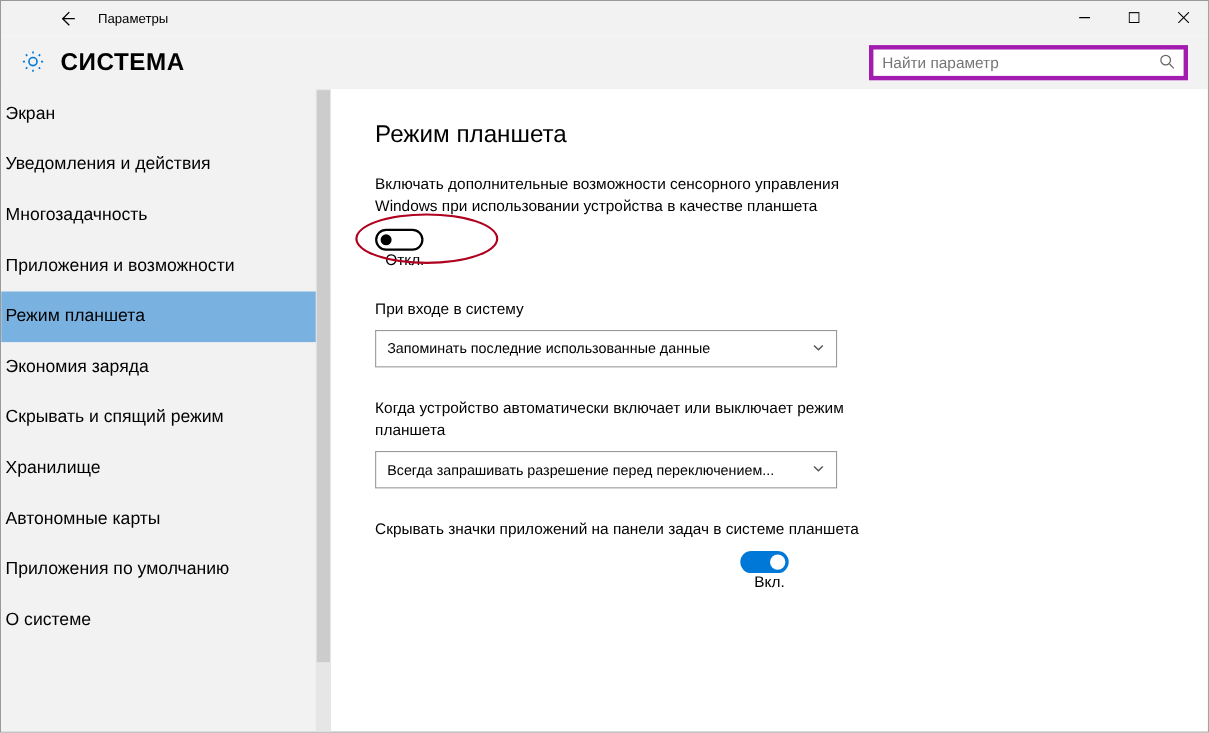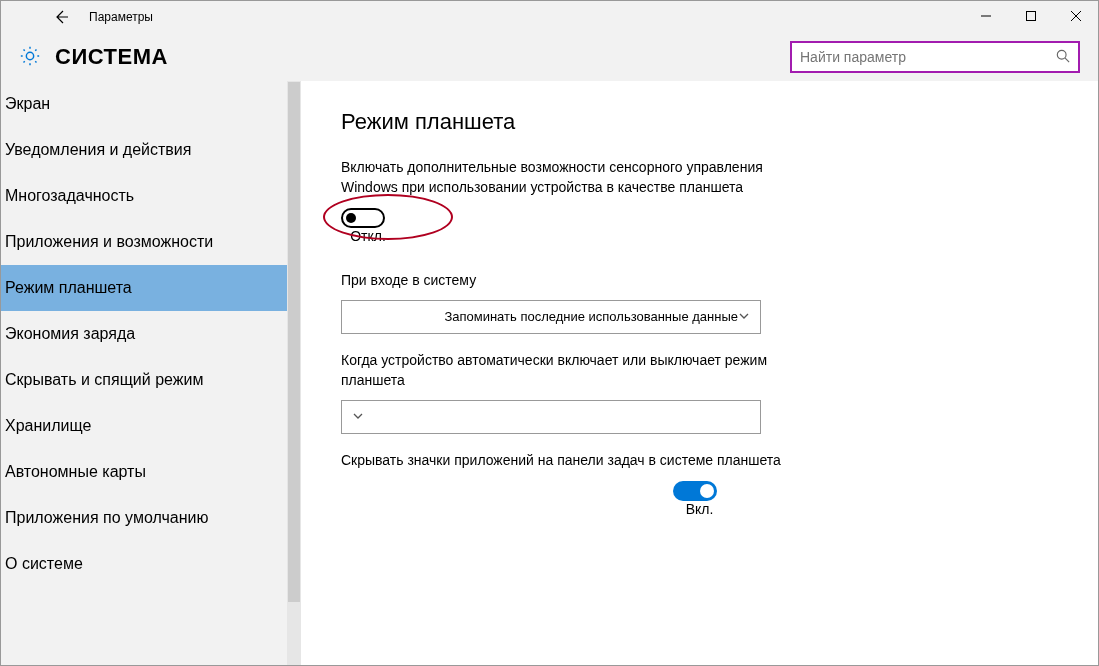--- a/index.html
+++ b/index.html
@@ -63,21 +63,21 @@
     font-size: 22px;
     font-weight: 600;
     letter-spacing: 0.5px;
   }
   .search-box {
     position: absolute;
     right: 18px;
     top: 8px;
     width: 290px;
     height: 32px;
-    border: 2px solid #a21caf;
+    border: 4px solid #a21caf;
     background: #fff;
     display: flex;
     align-items: center;
     padding: 0 8px;
   }
   .search-box input {
     flex: 1;
     border: none;
     outline: none;
     font-size: 14px;
@@ -187,24 +187,23 @@
     display: inline-flex;
     align-items: center;
   }
   .select-box {
     width: 420px;
     height: 34px;
     border: 1px solid #999;
     display: flex;
     align-items: center;
     padding: 0 10px;
-    margin-bottom: 16px;
-    cursor: pointer;
-    position: relative;
-    text-align: right;
+    margin-bottom: 26px;
+    cursor: pointer;
+    position: relative;
   }
   .select-box .val {
     flex: 1;
     white-space: nowrap;
     overflow: hidden;
     text-overflow: ellipsis;
     font-size: 13px;
   }
   .select-box .chev {
     color: #555;
@@ -294,20 +293,21 @@
       <span class="val">Запоминать последние использованные данные</span>
       <span class="chev">
         <svg width="12" height="12" viewBox="0 0 12 12">
             <path d="M2 4 L6 8 L10 4" stroke="#555" fill="none" stroke-width="1.3"></path>
           </svg>
       </span>
     </div>
 
     <div class="setting-label">Когда устройство автоматически включает или выключает режим планшета</div>
     <div class="select-box">
+      <span class="val">Всегда запрашивать разрешение перед переключением...</span>
       <span class="chev">
         <svg width="12" height="12" viewBox="0 0 12 12">
             <path d="M2 4 L6 8 L10 4" stroke="#555" fill="none" stroke-width="1.3"></path>
           </svg>
       </span>
     </div>
 
     <div class="setting-label">Скрывать значки приложений на панели задач в системе планшета</div>
     <div class="toggle-row">
       <div class="toggle-on">

